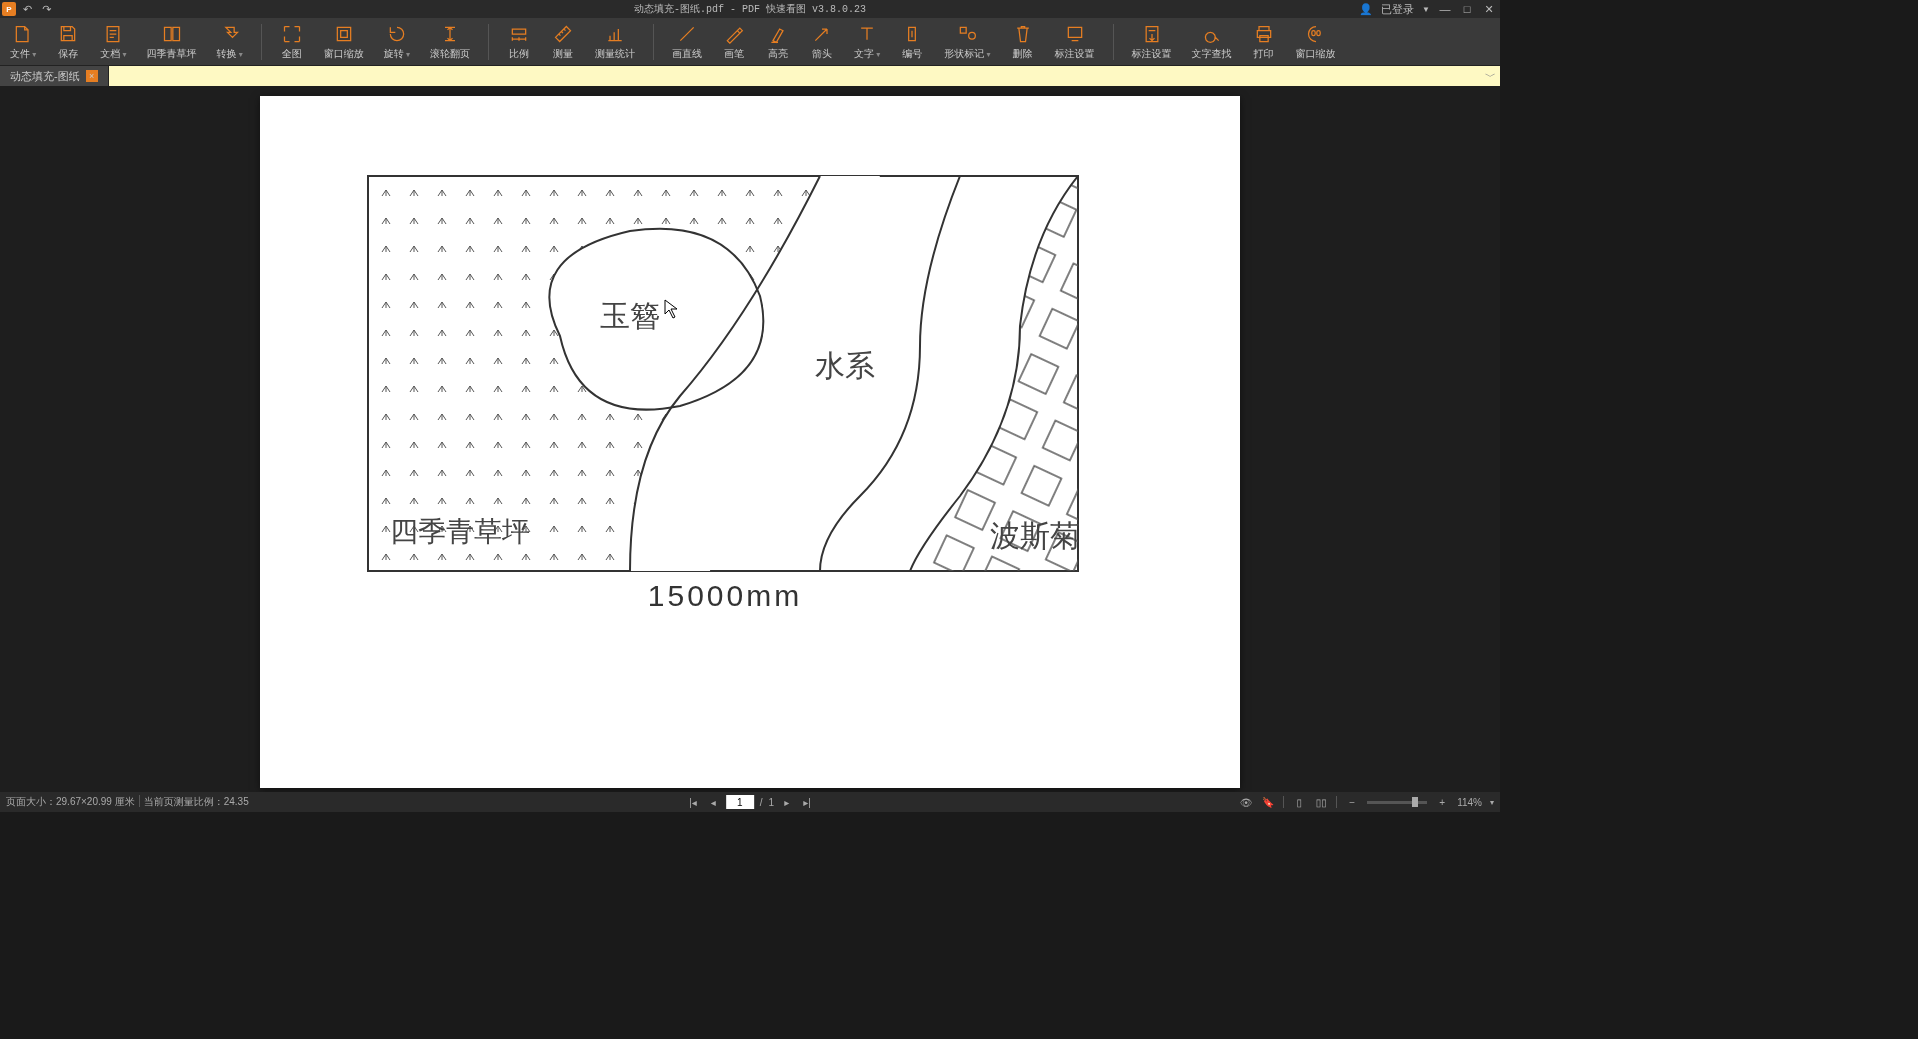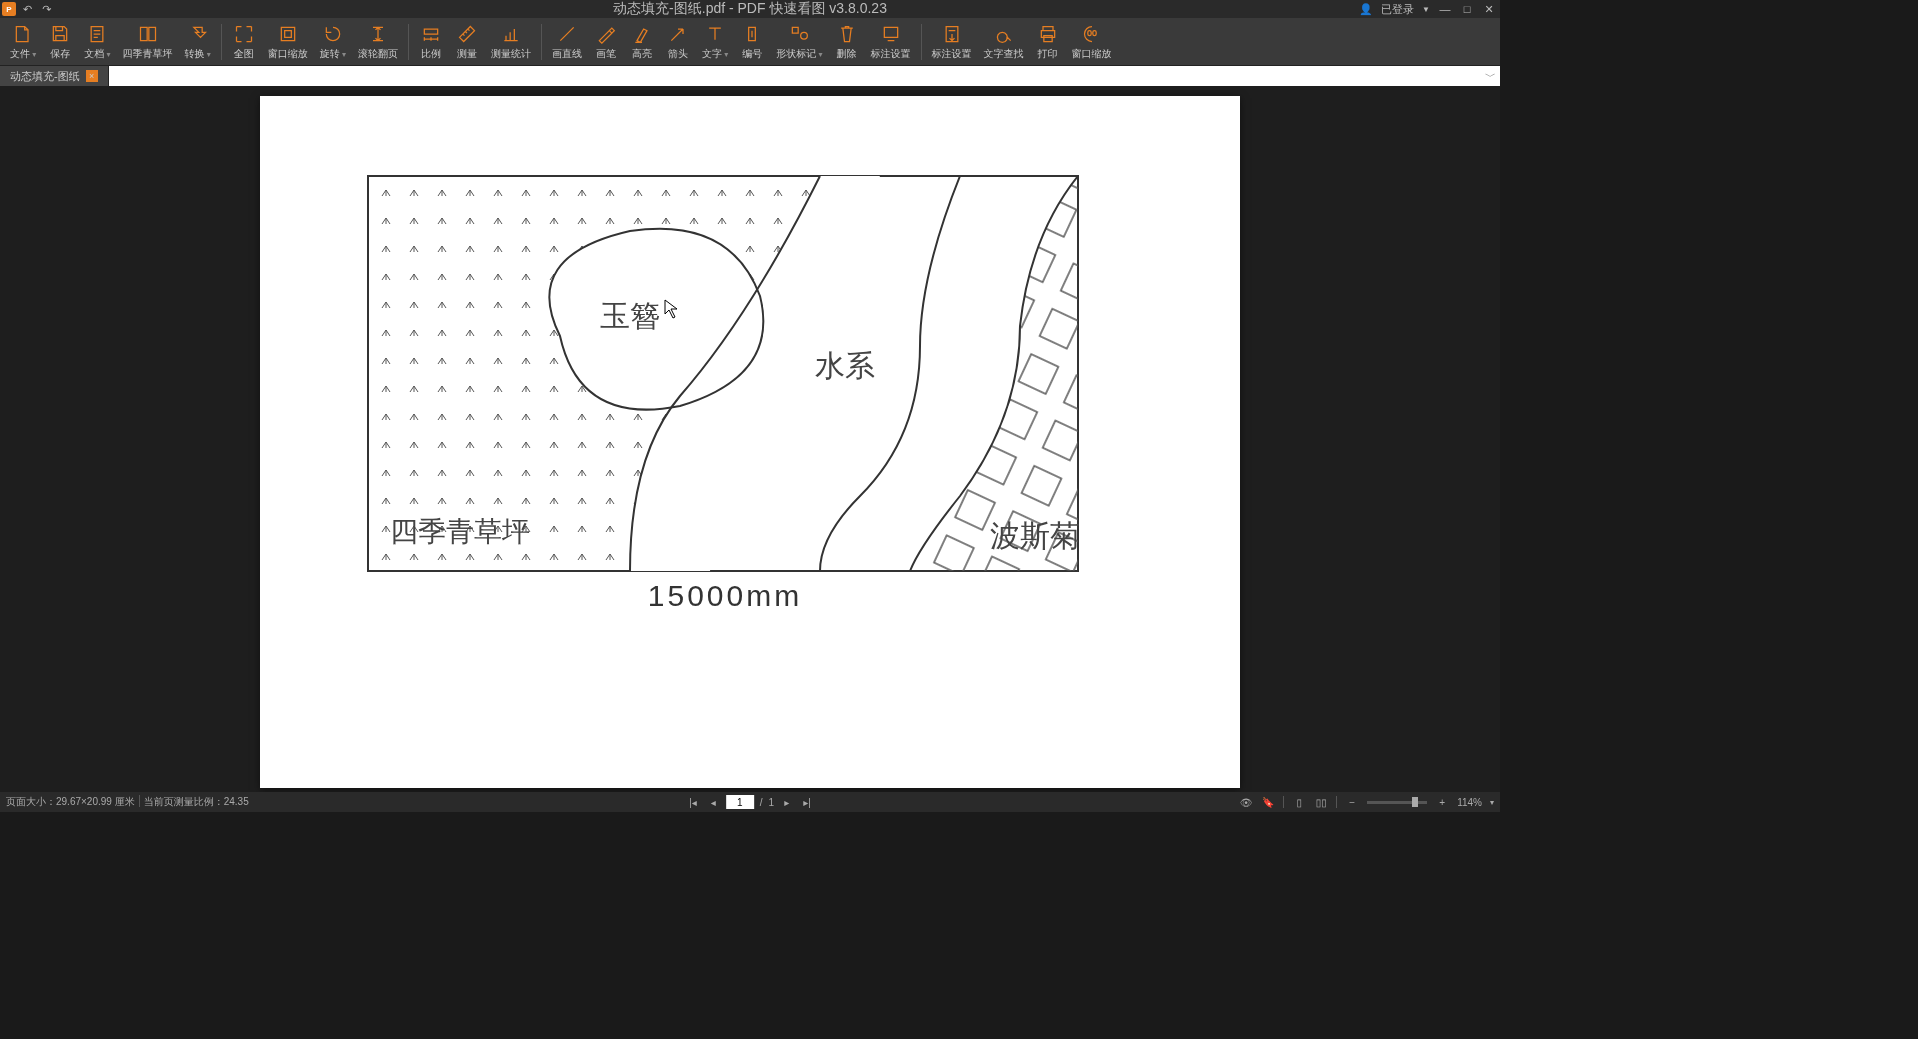--- a/index.html
+++ b/index.html
@@ -17,50 +17,50 @@
       height: 18px;
       background: #2a2a2a;
       display: flex;
       align-items: center;
       font-size: 11px;
       color: #bbb;
       position: relative;
     }
     .titlebar-left { display: flex; align-items: center; gap: 4px; padding-left: 2px; }
     .app-icon { width: 14px; height: 14px; background: #e67e22; border-radius: 2px; display: flex; align-items: center; justify-content: center; font-size: 9px; color: #fff; }
-    .titlebar-center { position: absolute; left: 50%; transform: translateX(-50%); font-size: 14px; }
+    .titlebar-center { position: absolute; left: 50%; transform: translateX(-50%); font-size: 10px; font-family: Liberation Mono, monospace; }
     .titlebar-right { margin-left: auto; display: flex; align-items: center; gap: 8px; padding-right: 4px; }
     .win-btn { width: 14px; height: 14px; display: flex; align-items: center; justify-content: center; cursor: pointer; }
     .toolbar {
       height: 48px;
       background: #3a3a3a;
       display: flex;
       align-items: center;
       padding: 0 4px;
-      gap: 0;
+      gap: 8px;
       border-bottom: 1px solid #222;
     }
     .tool-item {
       display: flex;
       flex-direction: column;
       align-items: center;
       justify-content: center;
       padding: 2px 6px;
       cursor: pointer;
       color: #ccc;
       min-width: 36px;
     }
     .tool-icon { width: 22px; height: 22px; display: flex; align-items: center; justify-content: center; }
     .tool-icon svg { stroke: #e67e22; fill: none; stroke-width: 1.5; }
     .tool-label { font-size: 10px; margin-top: 2px; white-space: nowrap; }
     .tool-sep { width: 1px; height: 36px; background: #555; margin: 0 4px; }
     .has-dd .tool-label::after { content: " ▾"; font-size: 8px; color: #888; }
     .tabbar {
       height: 20px;
-      background: #ffffff;
+      background: #fef9c3;
       display: flex;
       align-items: stretch;
       font-size: 11px;
       position: relative;
       text-align: center;
     }
     .tab {
       background: #3a3a3a;
       color: #ccc;
       padding: 0 10px;

